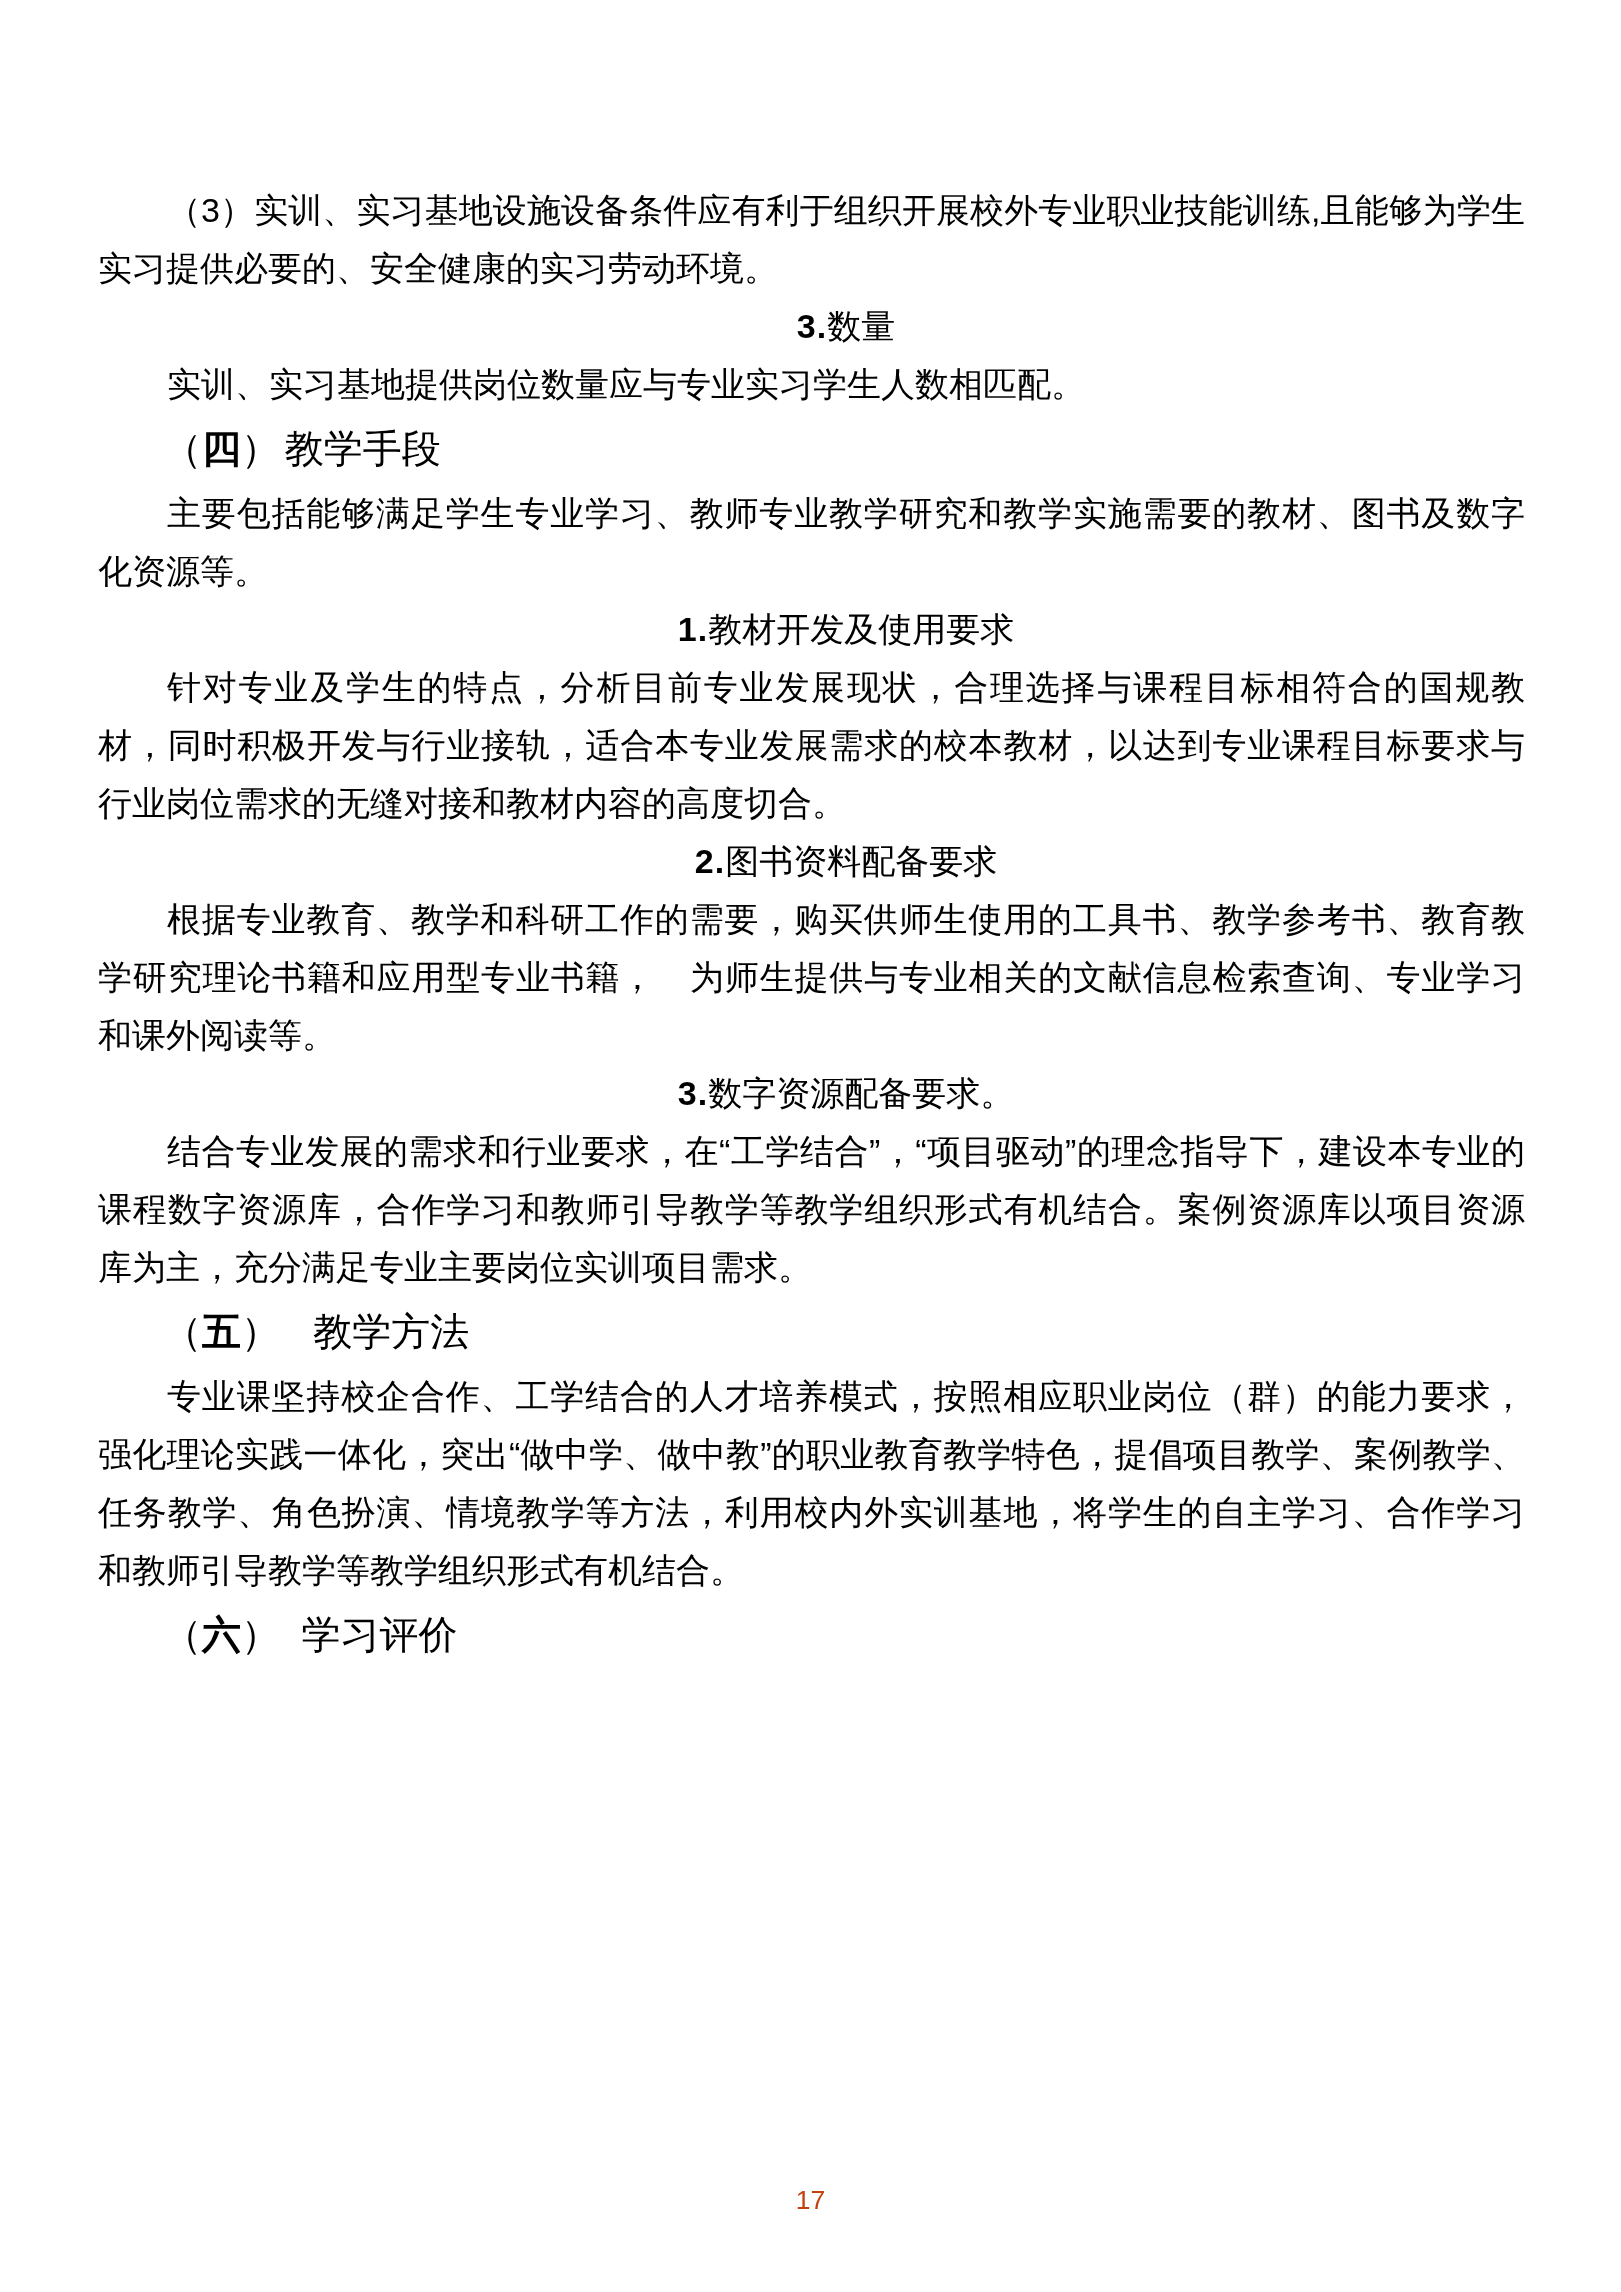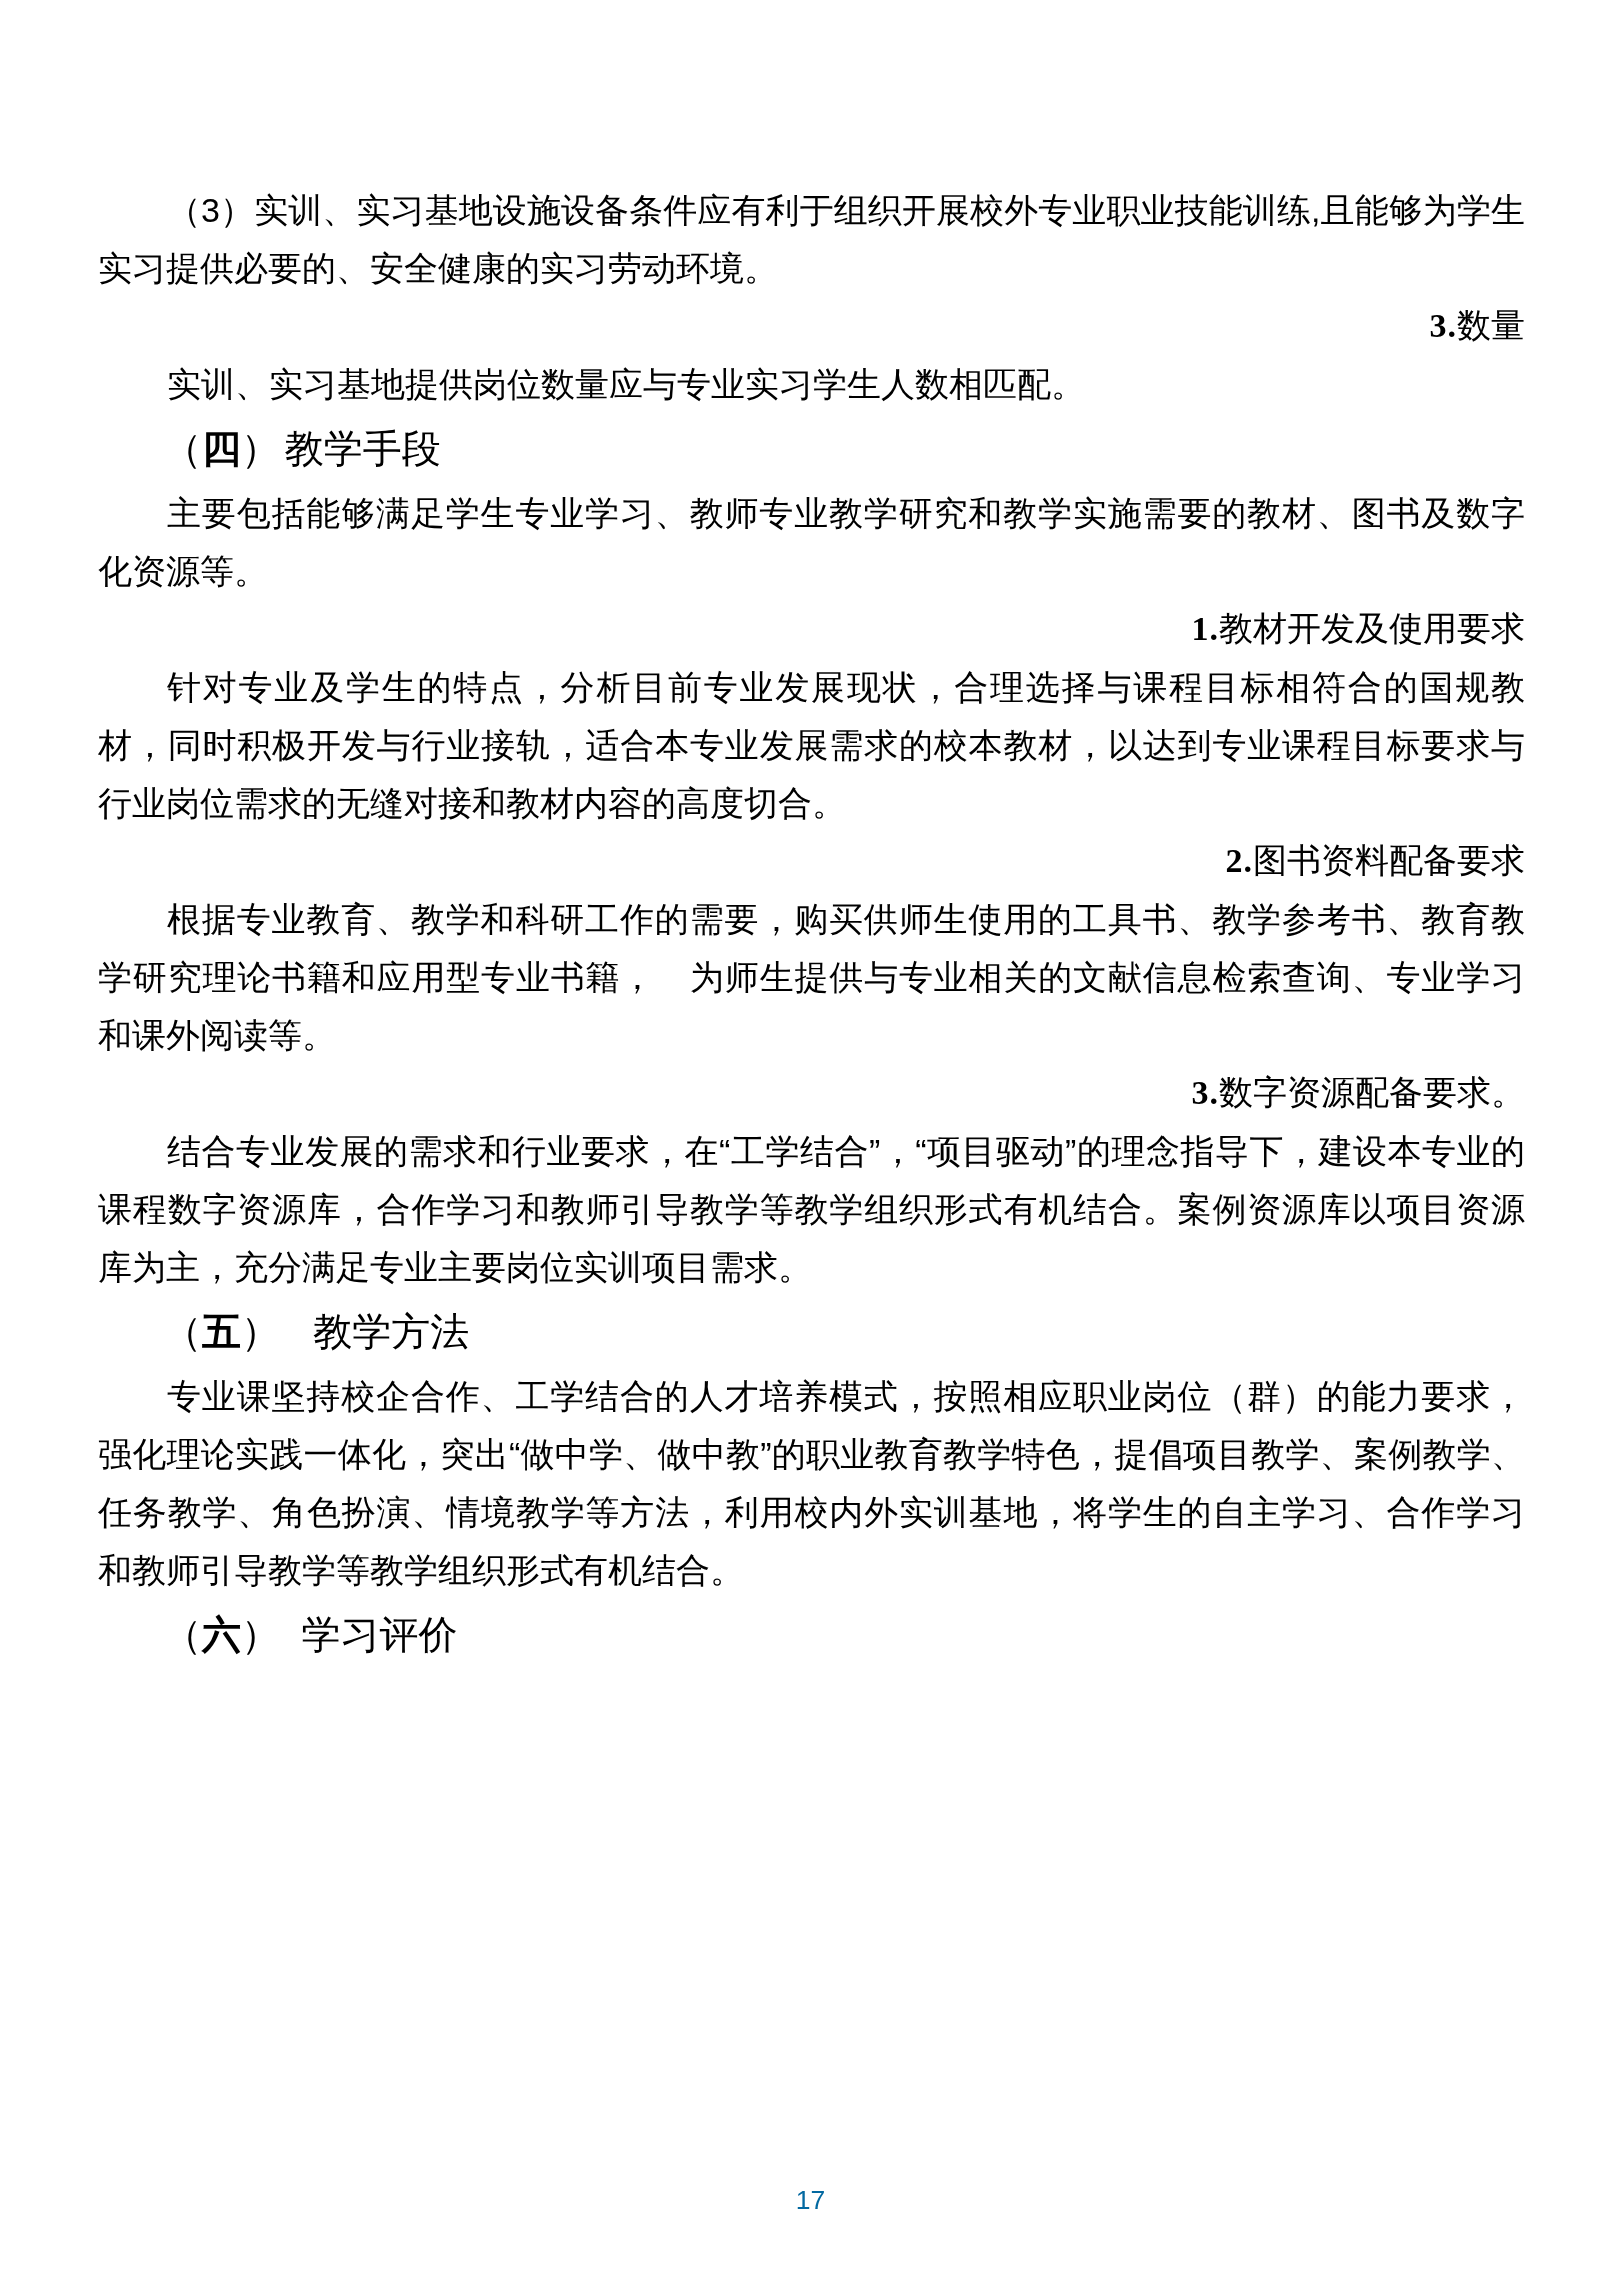--- a/index.html
+++ b/index.html
@@ -30,22 +30,21 @@
     text-justify: inter-ideograph;
     line-break: strict;
     color: #000000;
   }
   p.indent {
     text-indent: 69px;
   }
   p.sub {
     text-indent: 0;
     padding-left: 69px;
-    text-align: right;
-    font-family: Liberation Serif, serif;
+    text-align: center;
   }
   p.sub .sub-num {
     font-weight: 700;
     letter-spacing: 1px;
   }
   .sec {
     margin: 0;
     padding-left: 65px;
     font-size: 39px;
     line-height: 71px;
@@ -62,21 +61,21 @@
   .sec.gap-l .sec-title { margin-left: 0.85em; }
   .sec.gap-m .sec-title { margin-left: 0.55em; }
   .page-number {
     position: absolute;
     top: 2184px;
     left: 0;
     width: 100%;
     text-align: center;
     font-size: 26.5px;
     line-height: 33px;
-    color: #0369a1;
+    color: #c2410c;
   }
 </style>
 </head>
 <body>
 
 <div class="page">
   <div class="content">
 
     <p class="body indent">（3）实训、实习基地设施设备条件应有利于组织开展校外专业职业技能训练,且能够为学生实习提供必要的、安全健康的实习劳动环境。</p>
 

